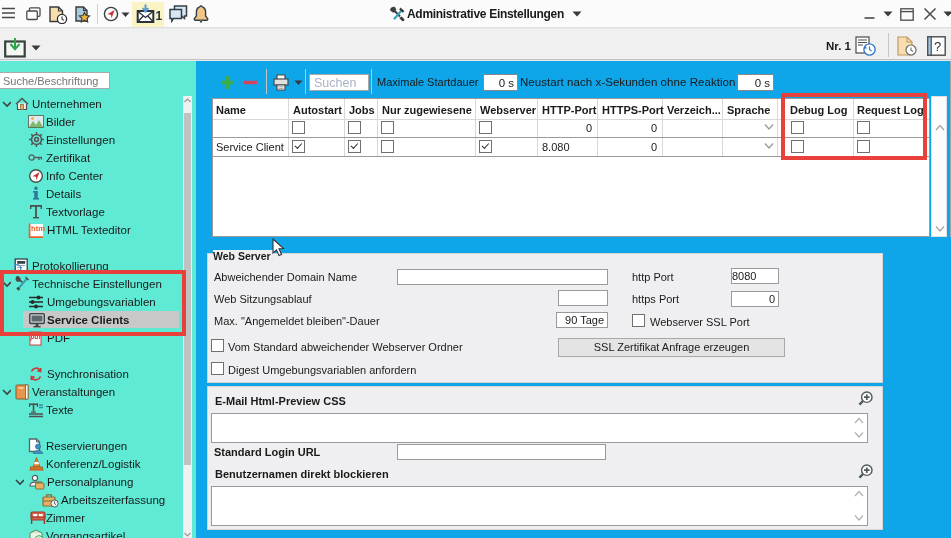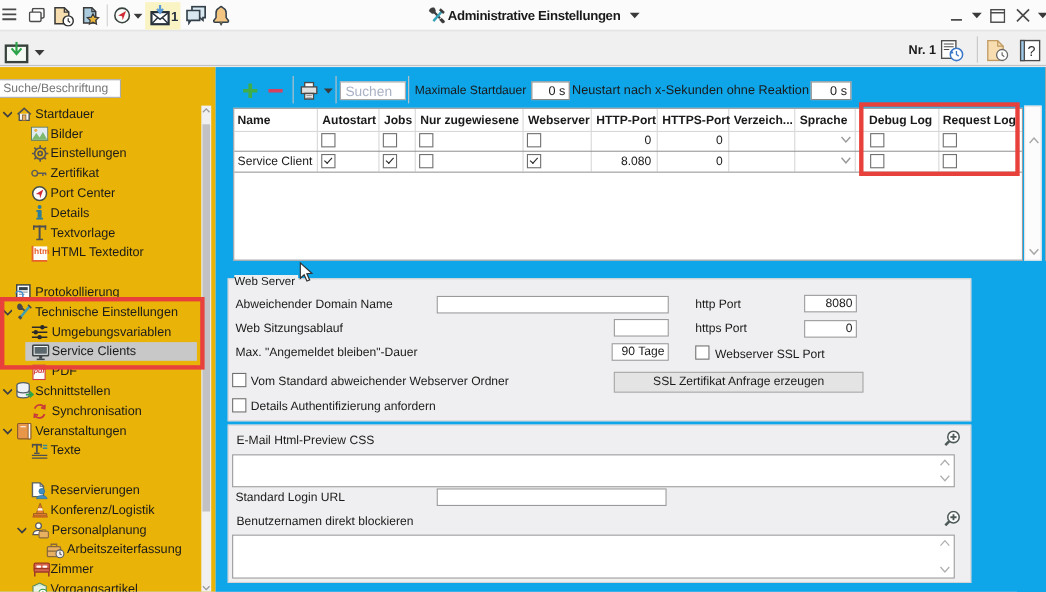--- a/index.html
+++ b/index.html
@@ -4,36 +4,36 @@
 <style>
 * { margin:0; padding:0; box-sizing:border-box; }
 html,body { width:951px; height:538px; overflow:hidden; }
 body { font-family:"Liberation Sans",sans-serif; background:#eaeaec; position:relative; font-size:11px; color:#1a1a1a; }
 .abs { position:absolute; }
 
 #titlebar { position:absolute; top:0; left:0; width:951px; height:28px; background:#fbfbfb; border-bottom:1px solid #e0e0e0; }
 
 #toolbar2 { position:absolute; top:29px; left:0; width:951px; height:31px; background:#f0f0f1; border-bottom:1px solid #c2c2c4; }
 
-#tree { position:absolute; top:61px; left:0; width:196px; height:477px; background:#eab308; }
+#tree { position:absolute; top:61px; left:0; width:196px; height:477px; background:#5eead4; }
 #treesearch { position:absolute; top:11px; left:-3px; width:113px; height:17px; background:#fff; border:1px solid #aaaaac; color:#9a9a9c; font-size:11px; line-height:15px; padding-left:5px; }
 .trow { position:absolute; left:0; width:182px; height:18px; }
 .trow .lbl { position:absolute; top:3px; font-size:11.5px; white-space:nowrap; }
 .chev { position:absolute; width:9px; height:9px; }
 
 #tsb { position:absolute; top:35px; left:183px; width:9px; height:442px; background:#f0f0f0; }
 #tsb .thumb { position:absolute; top:17px; left:1px; width:7px; height:352px; background:#c2c2c4; }
 
 #content { position:absolute; top:61px; left:196px; width:755px; height:520px; background:#0ea5e9; }
 
 .tbx { position:absolute; background:#fff; border:1px solid #9a9a9c; font-size:11px; }
 .cb { position:absolute; width:13px; height:13px; background:#fff; border:1px solid #707070; }
 .cb.ck::after { content:""; position:absolute; left:2px; top:2px; width:6px; height:3.4px; border-left:1.7px solid #2a2a2a; border-bottom:1.7px solid #2a2a2a; transform:rotate(-48deg); }
 .lab { position:absolute; font-size:11px; white-space:nowrap; }
-.bold { font-weight:normal; }
+.bold { font-weight:bold; }
 
 #tbl { position:absolute; left:16px; top:37px; width:718px; height:139px; background:#fff; border:1px solid #9a9a9c; }
 .colline { position:absolute; top:0px; width:1px; height:57px; background:#d8d8d8; }
 .rowline { position:absolute; left:0; width:100%; height:1px; background:#9a9a9c; }
 .hdr { position:absolute; top:5px; font-weight:bold; font-size:11px; white-space:nowrap; }
 
 .redbox { position:absolute; border:4px solid #e8403a; background:transparent; }
 
 .grp { position:absolute; border:1px solid #d4d4d6; background:#efeff1; }
 </style>
@@ -144,21 +144,21 @@
 
 <div class="trow" style="top:34px">
  <svg class="chev" style="left:2px;top:5px" width="10" height="8">
         <path d="M1 2 L5 6 L9 2" stroke="#404040" stroke-width="1.6" fill="none"></path>
       </svg>
  <svg class="abs" style="left:14px;top:1px" width="16" height="16" viewBox="0 0 16 16">
         <path d="M2 8 L8 2.5 L14 8" fill="none" stroke="#4f4f4f" stroke-width="1.4"></path>
         <path d="M3.5 7.5 V13.5 H12.5 V7.5" fill="#f4f4f2" stroke="#4f4f4f" stroke-width="1.2"></path>
         <rect x="6.5" y="8.5" width="3" height="5" fill="#eab268" stroke="#8a6a3a" stroke-width="0.8"></rect>
       </svg>
- <div class="lbl" style="left:32px">Startdauer</div>
+ <div class="lbl" style="left:32px">Unternehmen</div>
     </div>
 <div class="trow" style="top:52px">
  <svg class="abs" style="left:28px;top:2px" width="16" height="14" viewBox="0 0 16 14">
         <rect x="0.5" y="0.5" width="15" height="12" fill="#dfeaf3" stroke="#5d7a5d" stroke-width="1"></rect>
         <path d="M1 12 L5 6 L8 10 L11 5 L15 12 Z" fill="#7fb96e"></path>
         <circle cx="4.5" cy="3.5" r="1.4" fill="#e8b14a"></circle>
       </svg>
  <div class="lbl" style="left:46px">Bilder</div>
     </div>
 <div class="trow" style="top:70px">
@@ -178,21 +178,21 @@
           <path d="M6.2 5.5 H14 M11 5.5 V8 M13.5 5.5 V7.4"></path>
         </g>
       </svg>
  <div class="lbl" style="left:46px">Zertifikat</div>
     </div>
 <div class="trow" style="top:106px">
  <svg class="abs" style="left:28px;top:1px" width="16" height="16" viewBox="0 0 16 16">
         <circle cx="8" cy="8" r="6.3" fill="#fdfdfd" stroke="#45504a" stroke-width="1.4"></circle>
         <path d="M11.4 4.3 L4.6 8.3 L8 8.75 L8.5 12.15 Z" fill="#d02b35"></path>
       </svg>
- <div class="lbl" style="left:46px">Port Center</div>
+ <div class="lbl" style="left:46px">Info Center</div>
     </div>
 <div class="trow" style="top:124px">
  <svg class="abs" style="left:29px;top:1px" width="14" height="15" viewBox="0 0 14 15">
         <g fill="#2c7c9c">
           <circle cx="7" cy="2.2" r="1.8"></circle>
           <rect x="5.2" y="5" width="3.6" height="7"></rect>
           <rect x="4" y="12" width="6" height="1.6"></rect>
           <rect x="4" y="5" width="3" height="1.6"></rect>
         </g>
       </svg>
@@ -260,32 +260,20 @@
         </g>
       </svg>
  <div class="lbl" style="left:47px">Umgebungsvariablen</div>
     </div>
 <div class="trow" style="top:268px">
  <svg class="abs" style="left:28px;top:2px" width="16" height="15" viewBox="0 0 16 15">
         <rect x="2" y="1" width="11" height="13" fill="#fff" stroke="#d04040" stroke-width="1"></rect>
         <text x="2.6" y="8" font-size="6.4" font-weight="bold" font-style="italic" fill="#d03030" font-family="Liberation Sans">pdf</text>
       </svg>
  <div class="lbl" style="left:47px">PDF</div>
-    </div>
-<div class="trow" style="top:286px">
- <svg class="chev" style="left:2px;top:5px" width="10" height="8">
-        <path d="M1 2 L5 6 L9 2" stroke="#404040" stroke-width="1.6" fill="none"></path>
-      </svg>
- <svg class="abs" style="left:14px;top:0px" width="18" height="17" viewBox="0 0 18 17">
-        <ellipse cx="7" cy="3.2" rx="5.6" ry="2.3" fill="#eef2f6" stroke="#55606a" stroke-width="1.2"></ellipse>
-        <path d="M1.4 3.2 V12.4 C1.4 13.7 3.9 14.7 7 14.7 C10.1 14.7 12.6 13.7 12.6 12.4 V3.2" fill="#eef2f6" stroke="#55606a" stroke-width="1.2"></path>
-        <path d="M1.4 7.8 C1.4 9.1 3.9 10.1 7 10.1 C10.1 10.1 12.6 9.1 12.6 7.8" fill="none" stroke="#55606a" stroke-width="1.2"></path>
-        <path d="M9.5 11.7 H15.2 M13 9.2 L15.8 11.7 L13 14.2" stroke="#2ea44a" stroke-width="1.7" fill="none"></path>
-      </svg>
- <div class="lbl" style="left:32px">Schnittstellen</div>
     </div>
 <div class="trow" style="top:304px">
  <svg class="abs" style="left:28px;top:1px" width="16" height="16" viewBox="0 0 16 16">
         <path d="M3.5 5.5 A5 5 0 0 1 12 3.8 M12.8 2 L12.6 5.4 L9.4 4.6" fill="none" stroke="#c83a3a" stroke-width="1.6"></path>
         <path d="M12.5 10.5 A5 5 0 0 1 4 12.2 M3.2 14 L3.4 10.6 L6.6 11.4" fill="none" stroke="#c83a3a" stroke-width="1.6"></path>
       </svg>
  <div class="lbl" style="left:47px">Synchronisation</div>
     </div>
 <div class="trow" style="top:322px">
  <svg class="chev" style="left:2px;top:5px" width="10" height="8">
@@ -444,21 +432,21 @@
         <path d="M1 1.5 L5 6 L9 1.5" stroke="#9a9a9a" stroke-width="1.3" fill="none"></path>
       </svg>
   <div class="cb" style="left:578px;top:22px"></div>
   <div class="cb" style="left:644px;top:22px"></div>
 
   <div class="lab" style="left:3px;top:42px">Service Client</div>
   <div class="cb ck" style="left:79px;top:41px"></div>
   <div class="cb ck" style="left:135px;top:41px"></div>
   <div class="cb" style="left:168px;top:41px"></div>
   <div class="cb ck" style="left:266px;top:41px"></div>
-  <div class="lab" style="left:329px;top:42px;width:50px;text-align:right">8.080</div>
+  <div class="lab" style="left:329px;top:42px;width:50px;text-align:left">8.080</div>
   <div class="lab" style="left:389px;top:42px;width:55px;text-align:right">0</div>
   <svg class="abs" style="left:551px;top:43px" width="10" height="8">
         <path d="M1 1.5 L5 6 L9 1.5" stroke="#9a9a9a" stroke-width="1.3" fill="none"></path>
       </svg>
   <div class="cb" style="left:578px;top:41px"></div>
   <div class="cb" style="left:644px;top:41px"></div>
 </div>
 
 <div class="abs" style="left:735px;top:35px;width:16px;height:141px;background:#fcfcfc;border:1px solid #e0e0e0">
  <svg class="abs" style="left:3px;top:27px" width="10" height="8">
@@ -469,34 +457,34 @@
       </svg>
 </div>
 
 <div class="redbox" style="left:585px;top:32px;width:146px;height:67px"></div>
 
 <div class="grp" style="left:11px;top:192px;width:676px;height:130px"></div>
 <div class="lab bold" style="left:17px;top:189px;background:#eceeef;padding:0 3px 0 0;font-size:10.5px">Web Server</div>
 <div class="lab" style="left:18px;top:210px">Abweichender Domain Name</div>
 <div class="tbx" style="left:201px;top:208px;width:211px;height:16px"></div>
 <div class="lab" style="left:436px;top:210px">http Port</div>
-<div class="tbx" style="left:535px;top:207px;width:48px;height:16px;text-align:right;line-height:15px;padding-right:3px">8080</div>
+<div class="tbx" style="left:535px;top:207px;width:48px;height:16px;text-align:left;line-height:15px;padding-right:3px">8080</div>
 <div class="lab" style="left:18px;top:232px">Web Sitzungsablauf</div>
 <div class="tbx" style="left:362px;top:229px;width:50px;height:16px"></div>
 <div class="lab" style="left:436px;top:232px">https Port</div>
 <div class="tbx" style="left:535px;top:230px;width:48px;height:16px;text-align:right;line-height:15px;padding-right:3px">0</div>
 <div class="lab" style="left:18px;top:254px">Max. "Angemeldet bleiben"-Dauer</div>
 <div class="tbx" style="left:360px;top:251px;width:52px;height:16px;text-align:right;line-height:15px;padding-right:3px">90 Tage</div>
 <div class="cb" style="left:436px;top:253px"></div>
 <div class="lab" style="left:454px;top:255px">Webserver SSL Port</div>
 <div class="cb" style="left:15px;top:278px"></div>
 <div class="lab" style="left:32px;top:280px">Vom Standard abweichender Webserver Ordner</div>
 <div class="abs" style="left:362px;top:277px;width:227px;height:19px;background:#e4e4e4;border:1px solid #a8a8a8;text-align:center;line-height:17px;font-size:11px">SSL Zertifikat Anfrage erzeugen</div>
 <div class="cb" style="left:15px;top:301px"></div>
-<div class="lab" style="left:32px;top:303px">Details Authentifizierung anfordern</div>
+<div class="lab" style="left:32px;top:303px">Digest Umgebungsvariablen anfordern</div>
 
 <div class="grp" style="left:11px;top:325px;width:676px;height:144px"></div>
 <div class="lab bold" style="left:19px;top:334px">E-Mail Html-Preview CSS</div>
 <svg class="abs" style="left:660px;top:330px" width="17" height="17" viewBox="0 0 17 17">
       <circle cx="10.8" cy="6.2" r="5.2" fill="#fdfdfd" stroke="#4e5a58" stroke-width="1.4"></circle>
       <path d="M10.8 3.4 V9 M8 6.2 H13.6" stroke="#4e5a58" stroke-width="1.7"></path>
       <path d="M7 10 L3.4 13.6" stroke="#4e5a58" stroke-width="2.4"></path>
     </svg>
 <div class="tbx" style="left:15px;top:352px;width:657px;height:30px">
  <svg class="abs" style="right:3px;top:3px" width="10" height="8">

